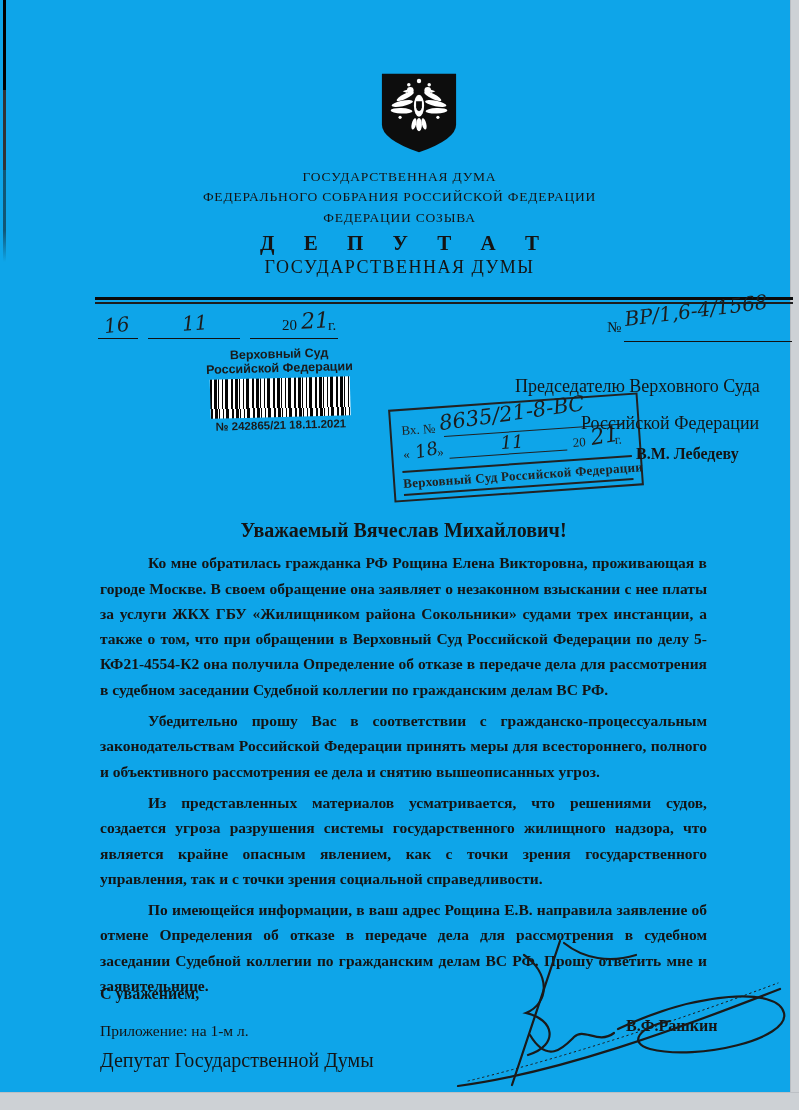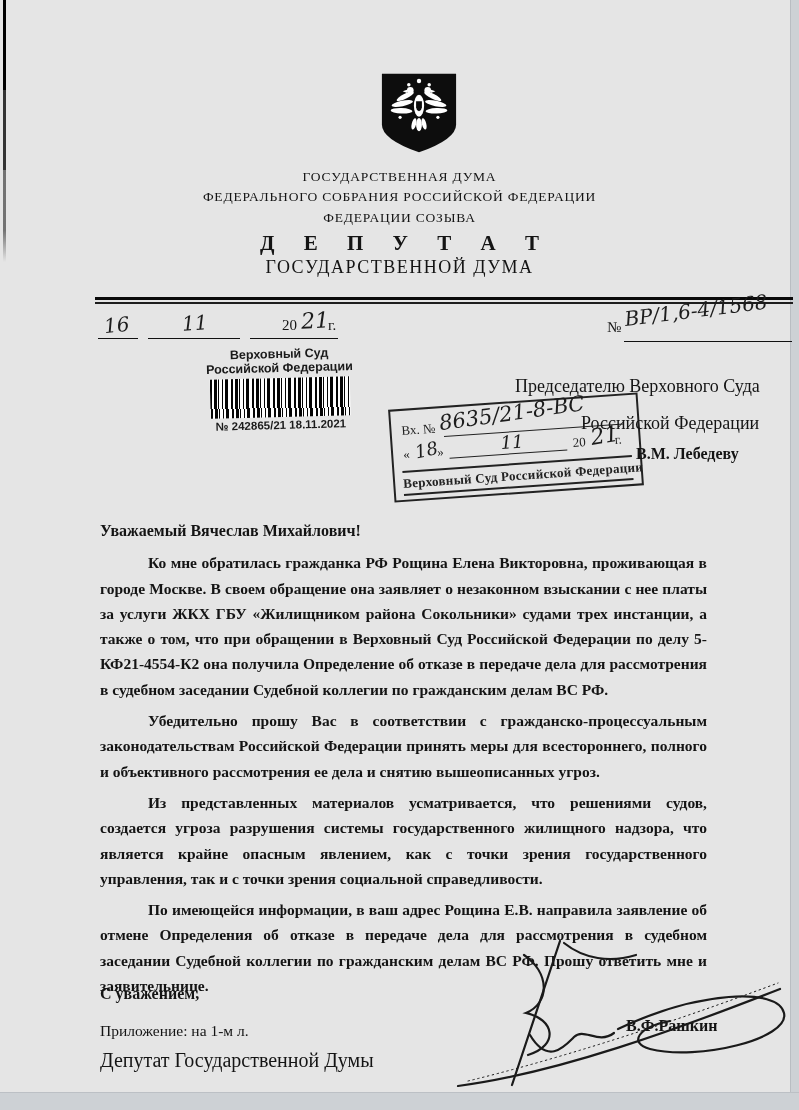--- a/index.html
+++ b/index.html
@@ -1,19 +1,19 @@
 <!DOCTYPE html>
 <html><head>
 <meta charset="utf-8">
 <style>
   * { margin:0; padding:0; box-sizing:border-box; }
   html,body { width:799px; height:1110px; }
   body { font-family:"Liberation Serif", serif; color:#141414; background:#ffffff; position:relative; overflow:hidden; }
 
-  .page { position:absolute; left:0; top:0; width:799px; height:1110px; background:#e5e5e5; }
+  .page { position:absolute; left:0; top:0; width:799px; height:1110px; background:#0ea5e9; }
 
   
   .scan-right  { position:absolute; right:0; top:0; width:9px; height:1110px; background:#cdd1d5; border-left:1px solid #b9bdc2; }
   .scan-bottom { position:absolute; left:0; top:1092px; width:799px; height:18px; background:#cdd1d5; border-top:1px solid #bcc0c5; }
   .scan-left   { position:absolute; left:3px; top:0; width:3px; height:262px;
                  background:linear-gradient(#000 0 90px, #333 90px 170px, rgba(20,20,20,.55) 170px 230px, rgba(20,20,20,0)); }
 
   
   .crest { position:absolute; left:379px; top:68px; width:80px; height:90px; }
   .lh { position:absolute; left:0; width:799px; text-align:center; white-space:nowrap; letter-spacing:.8px; }
@@ -68,21 +68,21 @@
             font-size:13px; font-weight:bold; text-align:center; white-space:nowrap; letter-spacing:.3px; }
 
   
   .addr { position:absolute; white-space:nowrap; font-size:18px; }
   .addr1 { left:515px; top:376px; }
   .addr2 { left:581px; top:413px; }
   .addr3 { left:636px; top:445px; font-weight:bold; font-size:16px; }
 
   
   .body-block { position:absolute; left:100px; top:518px; width:607px; font-size:15.5px; line-height:25.3px; }
-  .salut { text-align:left; font-weight:bold; font-size:16px; margin-bottom:7px; }
+  .salut { text-align:center; font-weight:bold; font-size:20px; margin-bottom:7px; }
   .body-block p { text-align:justify; text-indent:48px; margin-bottom:6px;font-weight:bold; }
   .attach { margin-top:20px; }
 
   .close1 { position:absolute; left:100px; top:985px;  font-weight:bold; font-size:16px; }
   .close2 { position:absolute; left:100px; top:1049px; font-weight:normal; font-size:20px; }
   .close3 { position:absolute; left:626px; top:1017px; font-weight:bold; font-size:16px; white-space:nowrap; }
 
   .sig { position:absolute; left:398px; top:933px; width:398px; height:162px; }
 </style>
 </head>
@@ -119,21 +119,21 @@
         <circle cx="81" cy="62" r="2.2"></circle>
       </g>
       <path d="M51,40 h8 v8 q0,3.5 -4,5.5 q-4,-2 -4,-5.5 z" fill="#0d0d0d"></path>
     </svg>
   </div>
 
   <div class="lh lh1">ГОСУДАРСТВЕННАЯ ДУМА</div>
   <div class="lh lh2">ФЕДЕРАЛЬНОГО СОБРАНИЯ РОССИЙСКОЙ ФЕДЕРАЦИИ</div>
   <div class="lh lh3">ФЕДЕРАЦИИ СОЗЫВА</div>
   <div class="lh lh4">Д Е П У Т А Т</div>
-  <div class="lh lh5">ГОСУДАРСТВЕННОЙ ДУМА</div>
+  <div class="lh lh5">ГОСУДАРСТВЕННАЯ ДУМЫ</div>
 
   <div class="rule"></div>
 
   <div class="dateline">
     <span class="hw d-day">16</span>
     <span class="d-ul1"></span>
     <span class="d-ul2"></span>
     <span class="hw d-month">11</span>
     <span class="d-ul3"></span>
     <span class="d-y20">20</span>

